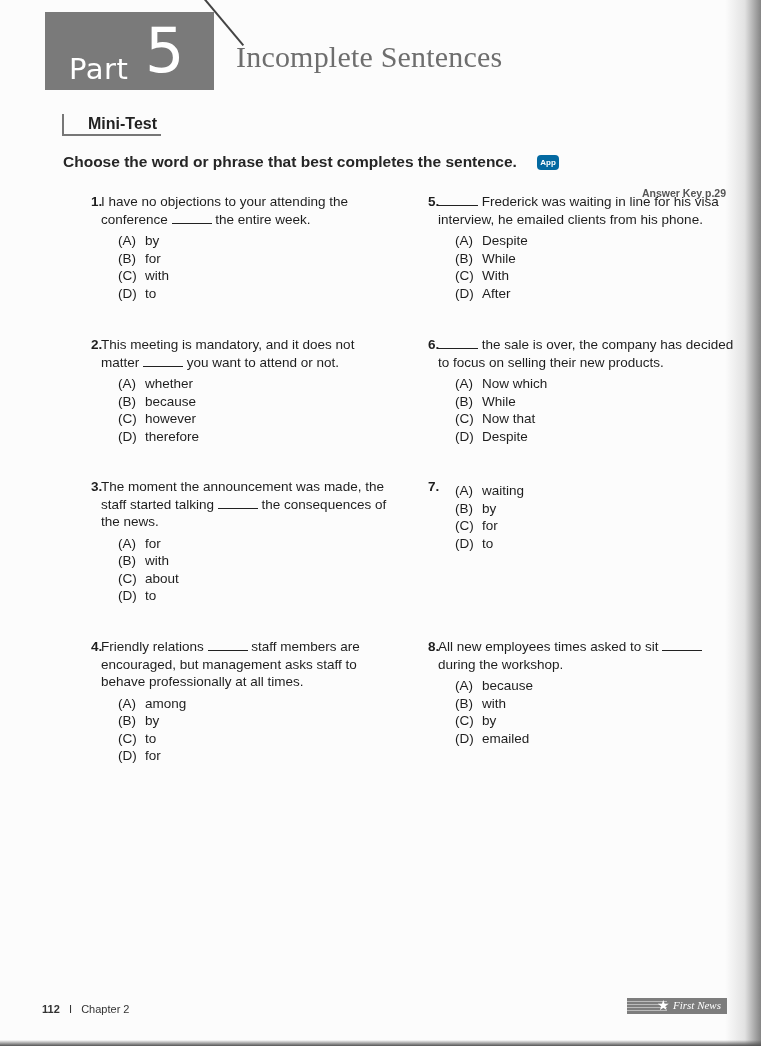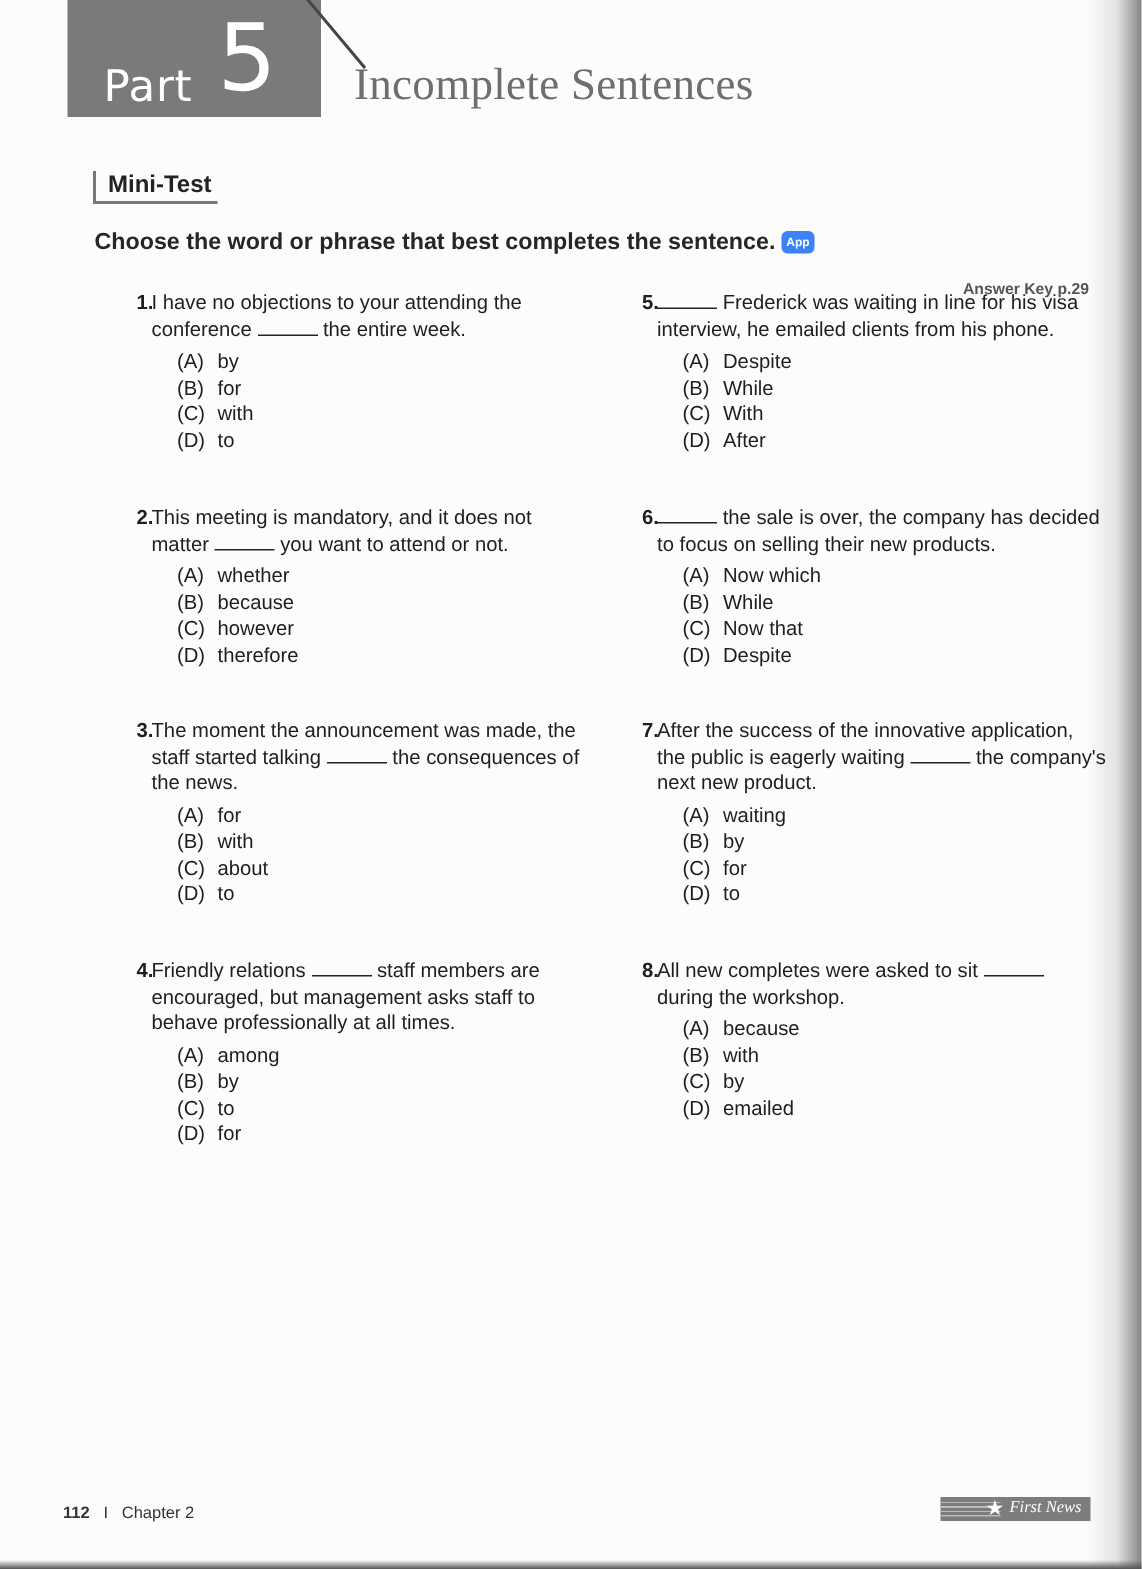--- a/index.html
+++ b/index.html
@@ -11,21 +11,21 @@
   }
   .edge-shade {
     position: absolute; top: 0; right: 0; width: 36px; height: 1046px;
     background: linear-gradient(to right, rgba(255,255,255,0) 0%, rgba(200,200,200,0.5) 55%, rgba(120,120,120,0.9) 100%);
   }
   .bottom-shade {
     position: absolute; left: 0; bottom: 0; width: 761px; height: 6px;
     background: linear-gradient(to bottom, rgba(255,255,255,0), #555);
   }
   .part-box {
-    position: absolute; left: 45px; top: 0; width: 169px; height: 78px;
+    position: absolute; left: 45px; top: 12px; width: 169px; height: 78px;
     background: #7a7a7a;
     color: #fff;
   }
   .part-label {
     position: absolute; left: 24px; top: 40px; font-size: 29px; letter-spacing: 0.5px;
     font-family: "DejaVu Sans", sans-serif; font-weight: normal;
   }
   .part-num {
     position: absolute; left: 100px; top: 6px; font-size: 62px; line-height: 66px;
     font-family: "DejaVu Sans", sans-serif;
@@ -34,31 +34,31 @@
     position: absolute; left: 204px; top: 0; width: 2px; height: 60px;
     background: #444;
     transform-origin: top left; transform: rotate(-40deg);
   }
   .title {
     position: absolute; left: 236px; top: 40px; font-size: 30px; color: #6e6e6e;
     font-family: Liberation Serif, serif; letter-spacing: 0.2px;
   }
   .mini-test {
     position: absolute; left: 62px; top: 114px; font-weight: bold; font-size: 16px; color: #222;
-    padding: 0 4px 2px 8px;
+    padding: 0 4px 2px 24px;
     border-bottom: 2px solid #777;
     border-left: 2px solid #777;
     height: 18px; line-height: 20px; text-align: center;
   }
   .instruction {
     position: absolute; left: 63px; top: 153px; font-weight: bold; font-size: 15.5px; color: #262626;
   }
   .app-badge {
-    display: inline-block; background: #3b82f6; color: #fff; font-size: 8px; font-weight: bold;
-    border-radius: 4px; padding: 3px 3px; margin-left: 0; vertical-align: 2px;
+    display: inline-block; background: #0369a1; color: #fff; font-size: 8px; font-weight: bold;
+    border-radius: 4px; padding: 3px 3px; margin-left: 16px; vertical-align: 2px;
   }
   .answer-key {
     position: absolute; right: 35px; top: 157px; font-size: 10.5px; font-weight: bold; color: #555; margin-top: 30px;
   }
   .question {
     position: absolute; font-size: 13.5px; line-height: 17.5px; color: #1e1e1e;
   }
   .q-num { position: absolute; left: 0; top: 0; font-weight: bold; width: 24px; }
   .q-text { margin-left: 10px; }
   .blank { display: inline-block; width: 40px; border-bottom: 1px solid #222; height: 12px; vertical-align: baseline; }
@@ -237,21 +237,20 @@
       </div>
     <div class="option">
         <span class="opt-letter">(D)</span>
         <span>Despite</span>
       </div>
   </div>
 </div>
 
 <div class="question" style="left:428px; top:478px; width:310px;">
   <span class="q-num">7.</span>
-  <div class="q-text"><span>After the success of the innovative application, the public is eagerly waiting </span><span class="blank"></span><span> the company's next new product.</span></div>
   <div class="options">
     <div class="option">
         <span class="opt-letter">(A)</span>
         <span>waiting</span>
       </div>
     <div class="option">
         <span class="opt-letter">(B)</span>
         <span>by</span>
       </div>
     <div class="option">
@@ -260,21 +259,21 @@
       </div>
     <div class="option">
         <span class="opt-letter">(D)</span>
         <span>to</span>
       </div>
   </div>
 </div>
 
 <div class="question" style="left:428px; top:638px; width:290px;">
   <span class="q-num">8.</span>
-  <div class="q-text"><span>All new completes were asked to sit </span><span class="blank"></span><span> during the workshop.</span></div>
+  <div class="q-text"><span>All new employees times asked to sit </span><span class="blank"></span><span> during the workshop.</span></div>
   <div class="options">
     <div class="option">
         <span class="opt-letter">(A)</span>
         <span>because</span>
       </div>
     <div class="option">
         <span class="opt-letter">(B)</span>
         <span>with</span>
       </div>
     <div class="option">

